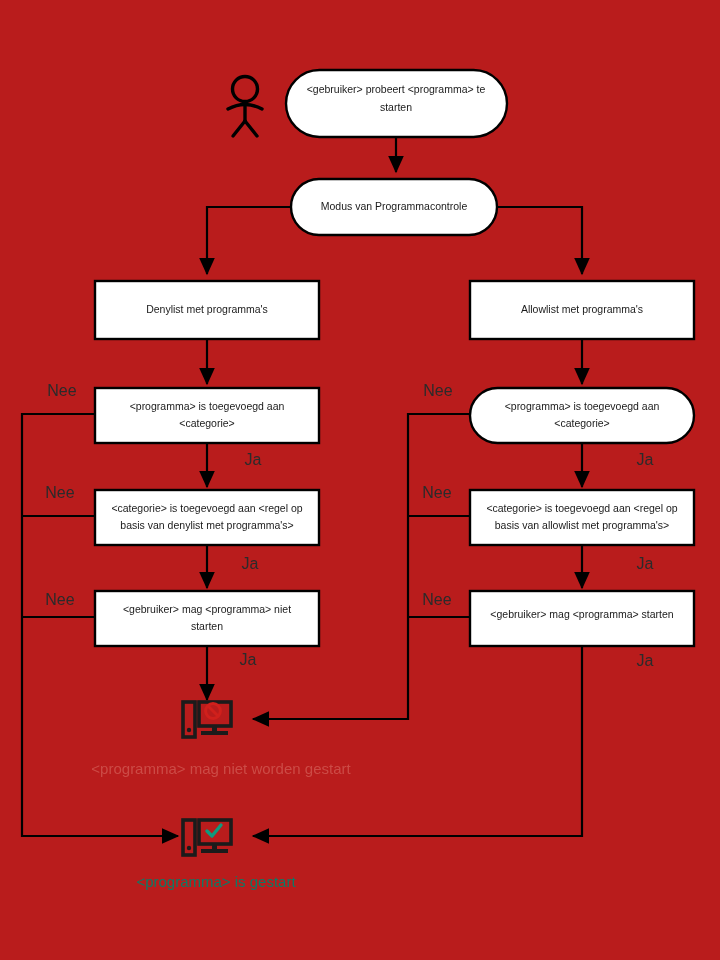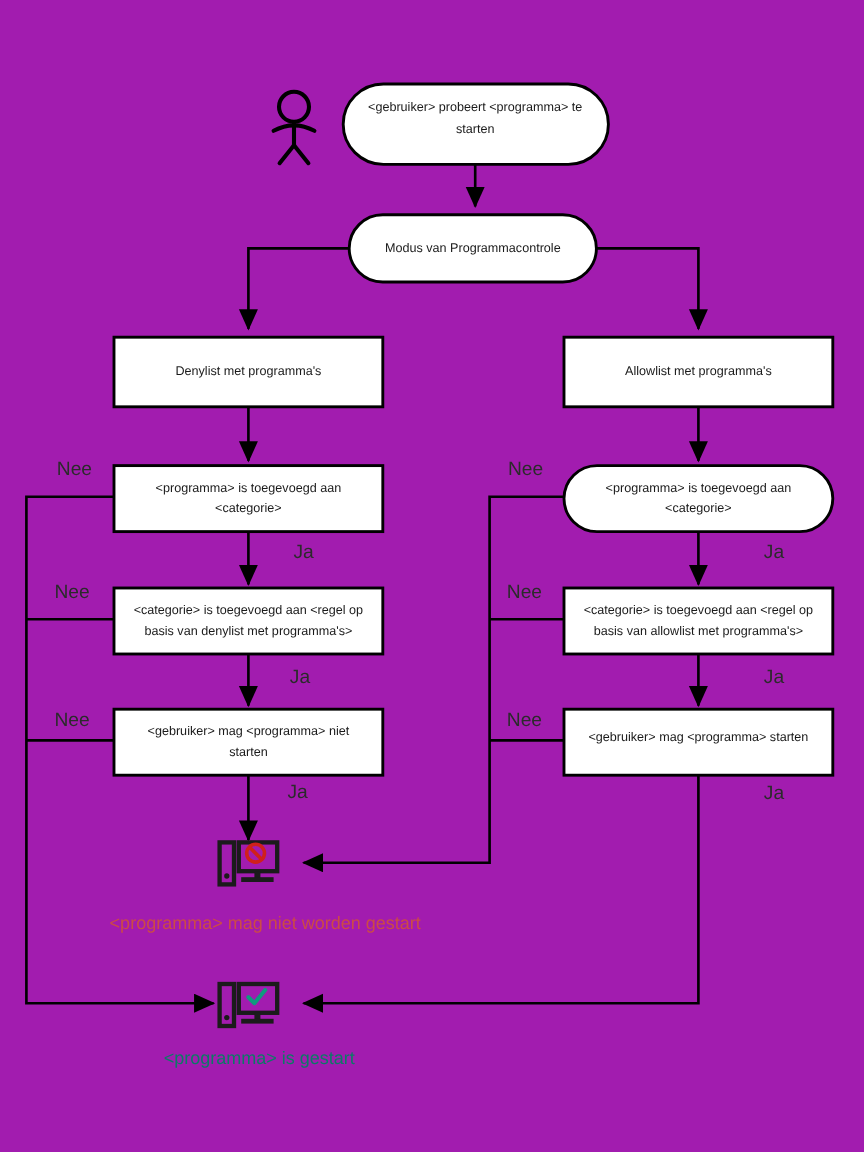--- a/index.html
+++ b/index.html
@@ -4,21 +4,21 @@
 <style>
   html, body {
     margin: 0;
     padding: 0;
     background: #ffffff;
   }
   #page {
     position: relative;
     width: 720px;
     height: 960px;
-    background: #a21caf;
+    background: #b91c1c;
     font-family: "Liberation Sans", sans-serif;
     overflow: hidden;
   }
   svg.flow {
     position: absolute;
     left: 0;
     top: 0;
     width: 720px;
     height: 960px;
   }

